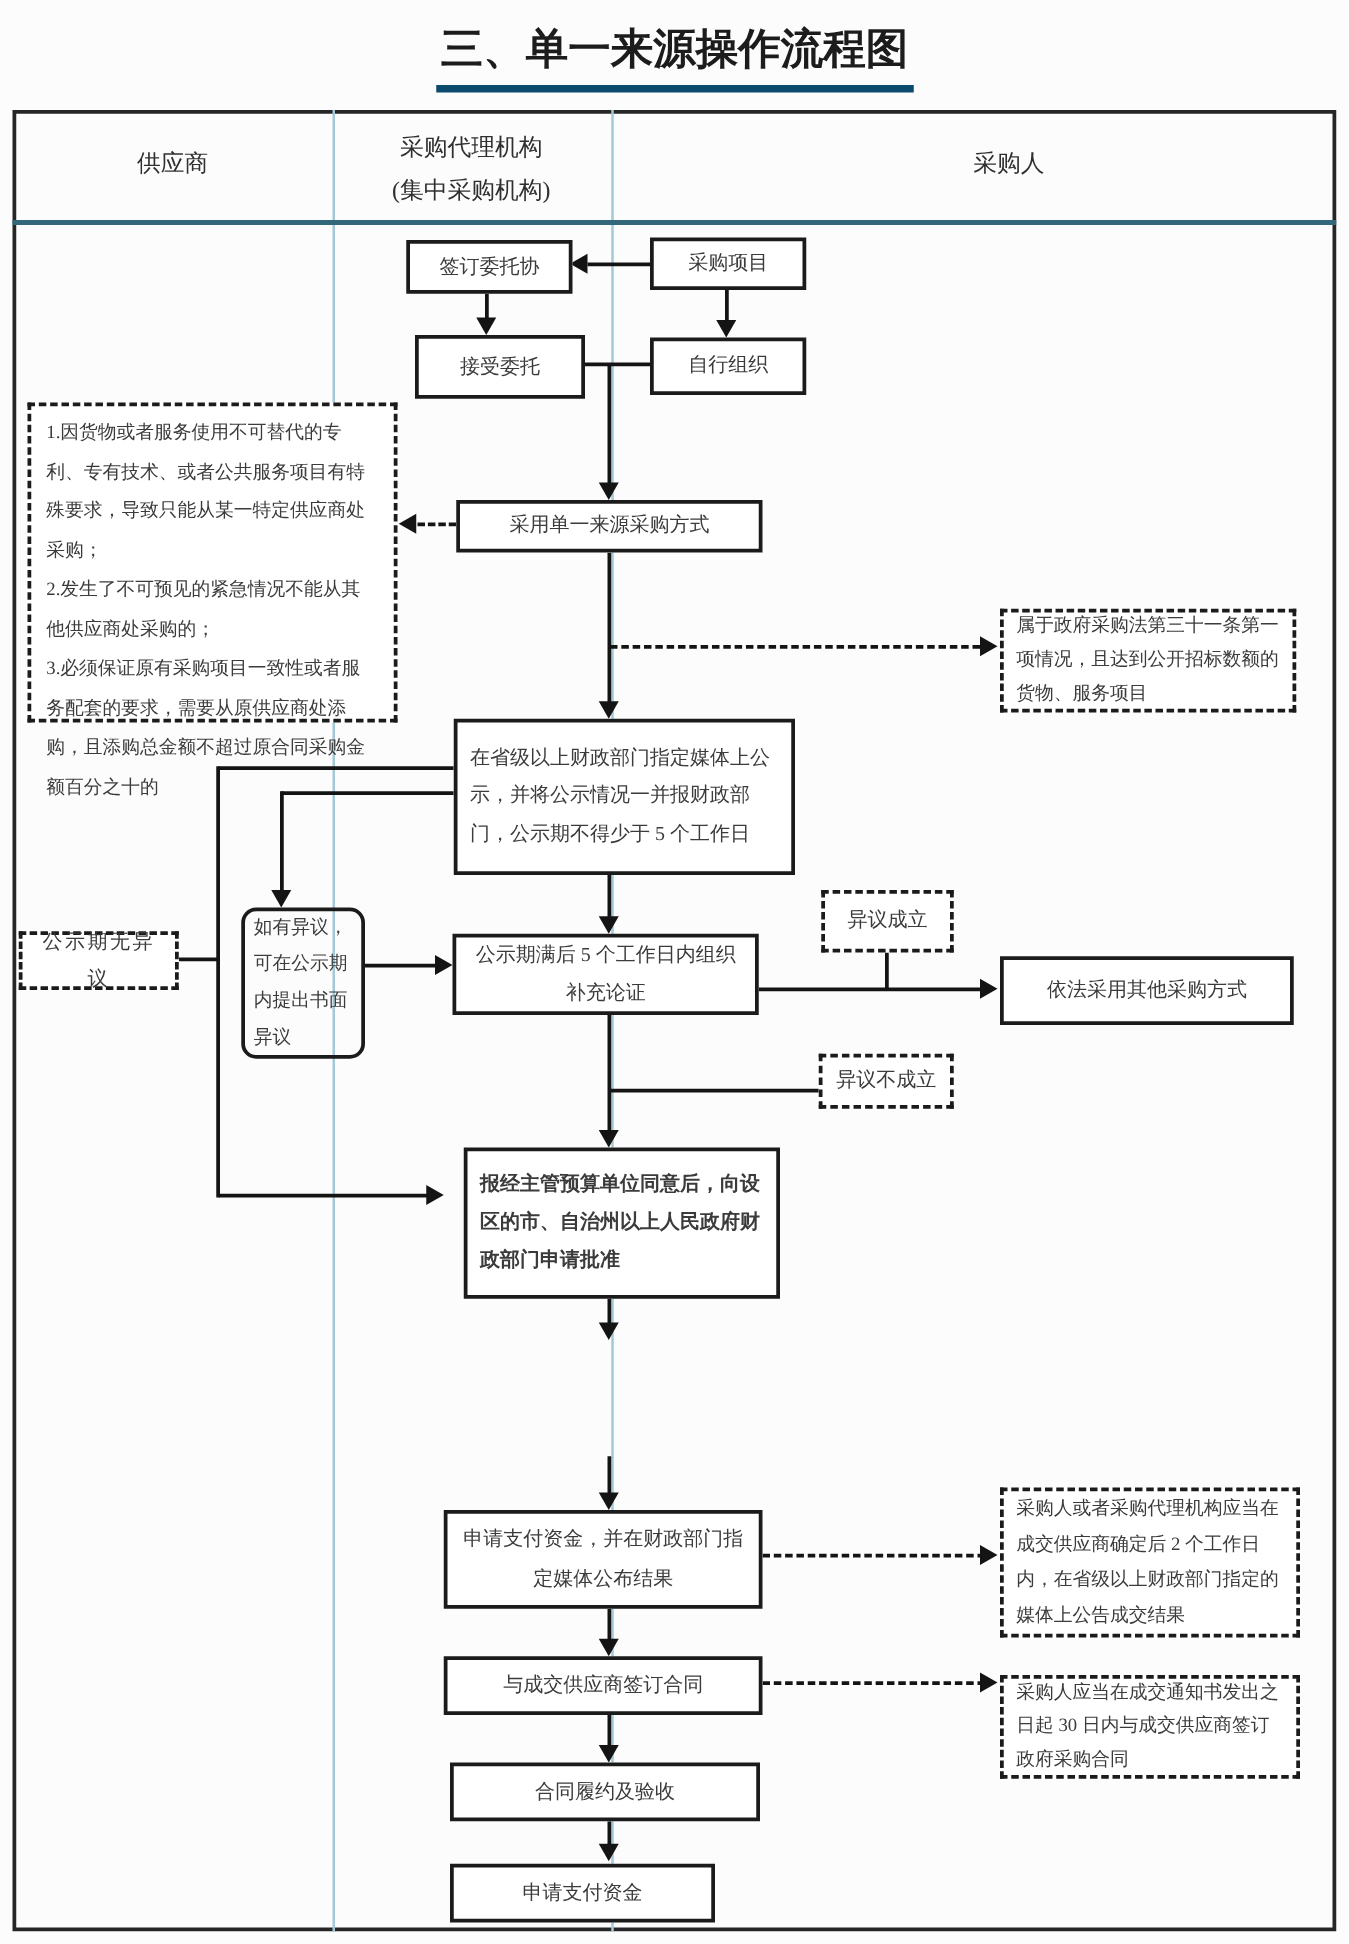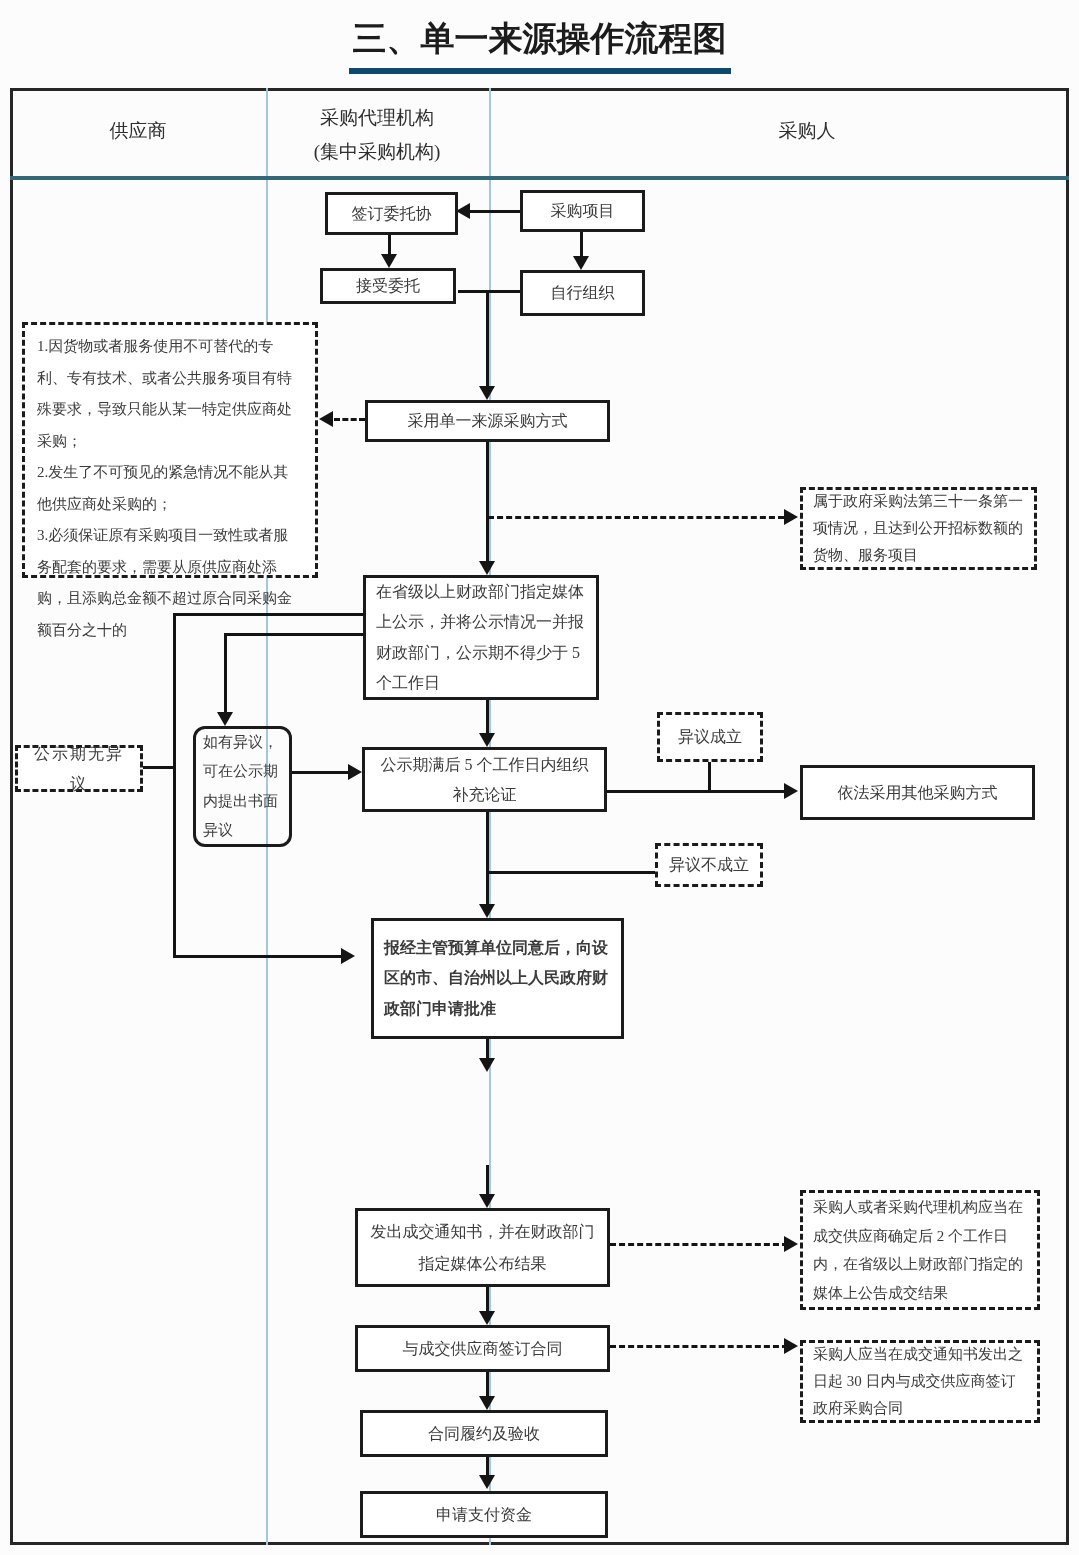--- a/index.html
+++ b/index.html
@@ -57,32 +57,32 @@
 
   <div class="lane-label" style="left:10px;top:118px;width:256px;">供应商</div>
   <div class="lane-label" style="left:266px;top:105px;width:222px;">
     <div>采购代理机构</div>
     <div style="margin-top:8px;">(集中采购机构)</div>
   </div>
   <div class="lane-label" style="left:489px;top:118px;width:580px;padding-left:28px;">采购人</div>
 
   <div class="node" style="left:325px;top:192px;width:133px;height:43px;">签订委托协</div>
   <div class="node" style="left:520px;top:190px;width:125px;height:42px;">采购项目</div>
-  <div class="node" style="left:320px;top:268px;width:136px;height:36px;">接受委托</div>
+  <div class="node" style="left:332px;top:268px;width:136px;height:51px;">接受委托</div>
   <div class="node" style="left:520px;top:270px;width:125px;height:46px;">自行组织</div>
   <div class="node" style="left:365px;top:400px;width:245px;height:42px;">采用单一来源采购方式</div>
-  <div class="node ta-l" style="left:363px;top:575px;width:236px;height:125px;line-height:1.9;">在省级以上财政部门指定媒体上公示，并将公示情况一并报财政部门，公示期不得少于 5 个工作日</div>
+  <div class="node ta-l" style="left:363px;top:575px;width:273px;height:125px;line-height:1.9;">在省级以上财政部门指定媒体上公示，并将公示情况一并报财政部门，公示期不得少于 5 个工作日</div>
   <div class="node ta-l seethru small" style="left:193px;top:726px;width:99px;height:121px;padding:3px 7px;line-height:1.95;">如有异议，可在公示期内提出书面异议</div>
   <div class="node" style="left:362px;top:747px;width:245px;height:65px;line-height:1.85;">公示期满后 5 个工作日内组织补充论证</div>
   <div class="node" style="left:800px;top:765px;width:235px;height:55px;">依法采用其他采购方式</div>
   <div class="node ta-l" style="left:371px;top:918px;width:253px;height:121px;line-height:1.9;font-weight:bold;">报经主管预算单位同意后，向设区的市、自治州以上人民政府财政部门申请批准</div>
-  <div class="node" style="left:355px;top:1208px;width:255px;height:79px;line-height:2.0;">发出成交通知书，并在财政部门指定媒体公布结果</div>
+  <div class="node" style="left:355px;top:1208px;width:255px;height:79px;line-height:2.0;">申请支付资金，并在财政部门指定媒体公布结果</div>
   <div class="node" style="left:355px;top:1325px;width:255px;height:47px;">与成交供应商签订合同</div>
   <div class="node" style="left:360px;top:1410px;width:248px;height:47px;">合同履约及验收</div>
-  <div class="node" style="left:360px;top:1491px;width:248px;height:47px;">申请支付资金</div>
+  <div class="node" style="left:360px;top:1491px;width:212px;height:47px;">申请支付资金</div>
 
   <div class="node dashed ta-l small note-list" style="left:22px;top:322px;width:296px;height:256px;padding:6px 12px;line-height:2.1;align-items:flex-start;flex-direction:column;">
     <div>1.因货物或者服务使用不可替代的专利、专有技术、或者公共服务项目有特殊要求，导致只能从某一特定供应商处采购；</div>
     <div>2.发生了不可预见的紧急情况不能从其他供应商处采购的；</div>
     <div>3.必须保证原有采购项目一致性或者服务配套的要求，需要从原供应商处添购，且添购总金额不超过原合同采购金额百分之十的</div>
   </div>
   <div class="node dashed ta-l small" style="left:800px;top:487px;width:237px;height:83px;line-height:1.8;">属于政府采购法第三十一条第一项情况，且达到公开招标数额的货物、服务项目</div>
   <div class="node dashed" style="left:15px;top:745px;width:128px;height:47px;font-size:16px;letter-spacing:2px;">公示期无异议</div>
   <div class="node dashed" style="left:657px;top:712px;width:106px;height:50px;">异议成立</div>
   <div class="node dashed" style="left:655px;top:843px;width:108px;height:44px;">异议不成立</div>

